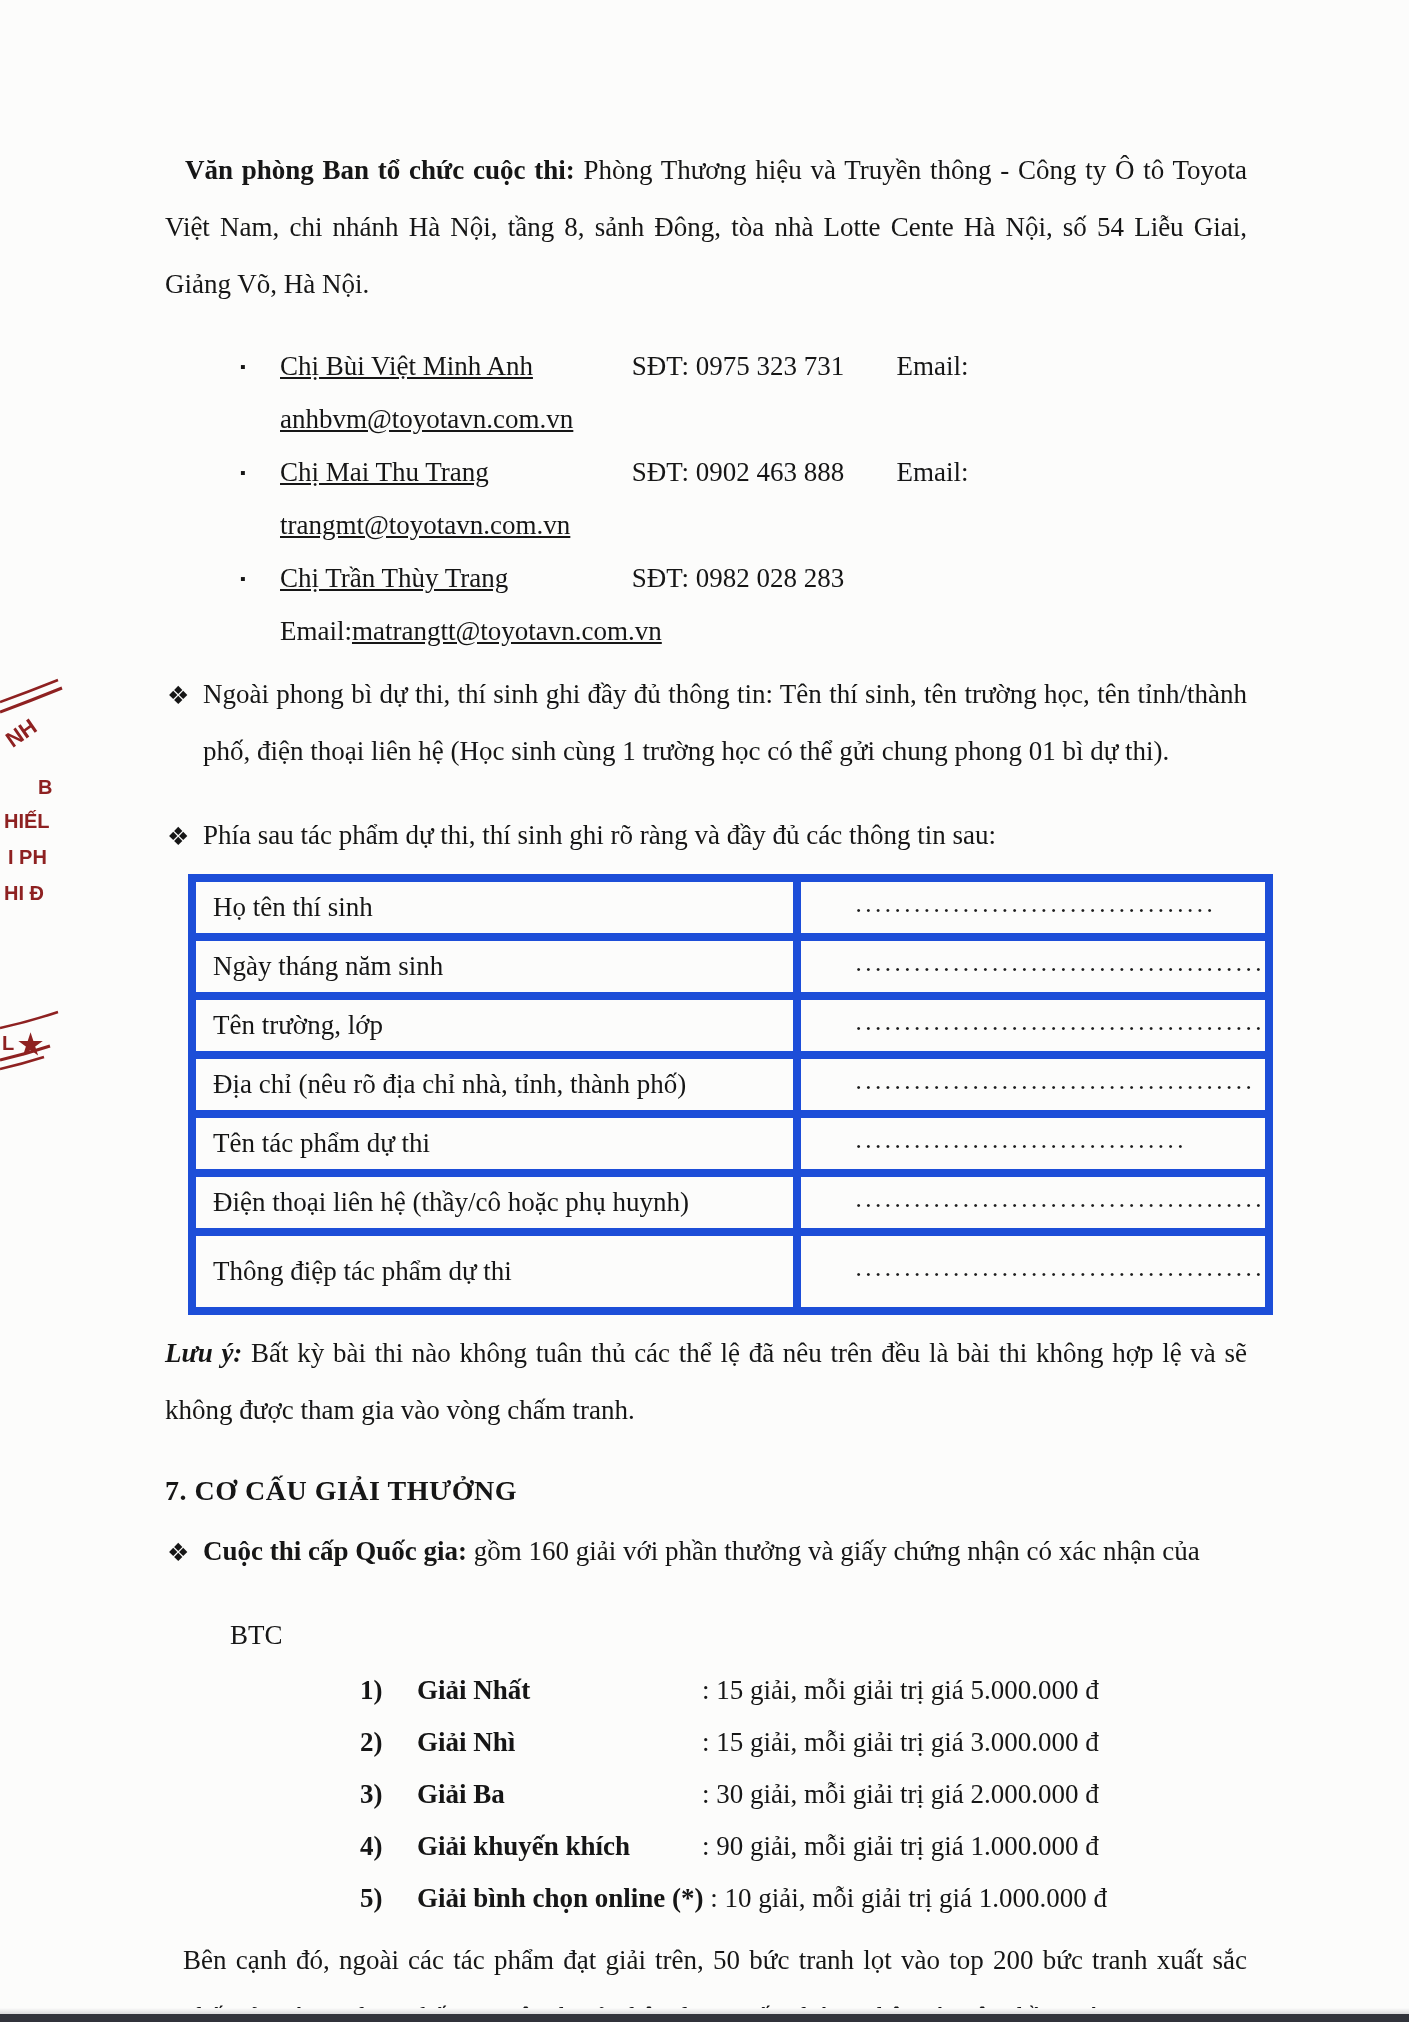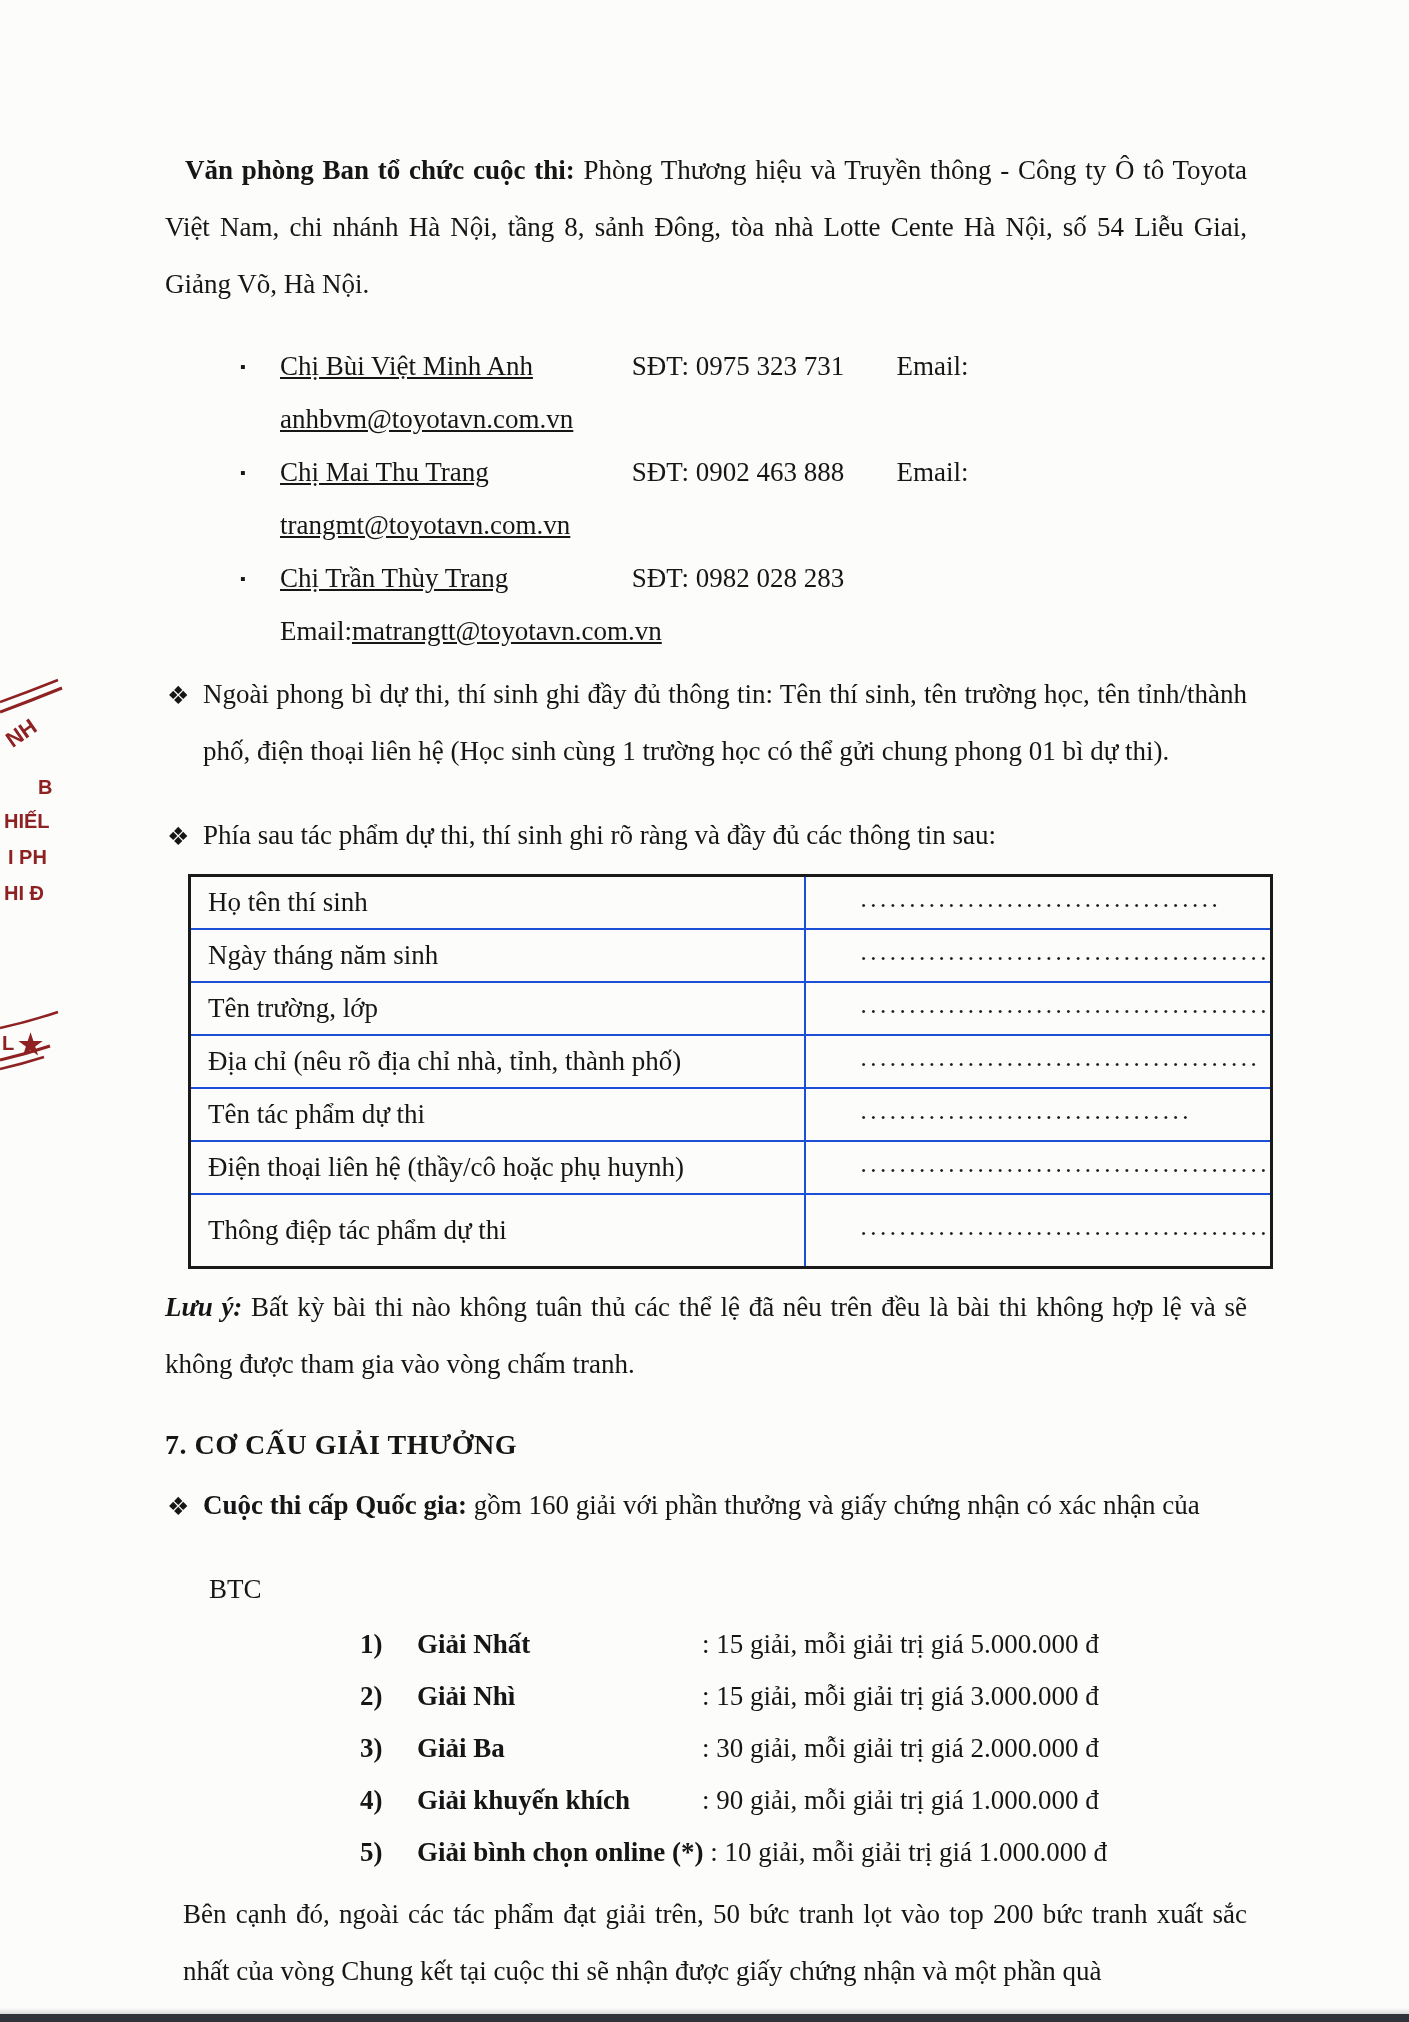--- a/index.html
+++ b/index.html
@@ -26,41 +26,41 @@
   .diamond-para{position:relative;padding-left:38px;}
   .diamond-para .dm{position:absolute;left:2px;top:1px;font-size:25px;}
   .b1{margin-top:8px;}
   .info-table{
     border-collapse:collapse;
     margin:10px 0 0 23px;
     width:1085px;
     font-size:27px;
   }
   .info-table td{
-    border:2px solid #1d4ed8;
+    border:8px solid #1d4ed8;
     padding:0;
     vertical-align:middle;
   }
   .info-table{border:3px solid #1a1a1a;}
   .info-table td.lbl{width:608px;padding-left:17px;height:51px;}
   .info-table td.val{padding-left:55px;}
   .info-table tr.tall td{height:71px;margin-top:36px;}
   .dots{
     font-size:25px;
     letter-spacing:3.5px;
     color:#1d1d1d;
     white-space:nowrap;
     display:inline-block;
     transform:translateY(-4px);
   }
   .note{margin-top:10px;}
   .note .lead{font-weight:bold;font-style:italic;}
   .sec-heading{margin-top:36px;font-size:28px;font-weight:bold;letter-spacing:.5px;}
   .intro{margin-top:16px;}
-  .btc-line{margin-left:44px;font-size:27px;line-height:57px;}
+  .btc-line{margin-left:65px;font-size:27px;line-height:57px;}
   .prizes{margin-left:195px;}
   .prize{font-size:27px;line-height:52px;}
   .prize .num{font-weight:bold;display:inline-block;width:57px;}
   .prize .plabel{font-weight:bold;display:inline-block;min-width:285px;}
   .outro{margin-top:8px;padding-left:18px;}
   .stamp{position:absolute;left:0;top:612px;width:75px;height:460px;}
   .stamp text{
     font-family:"Liberation Sans", sans-serif;
     font-weight:bold;
     fill:#8e2121;

